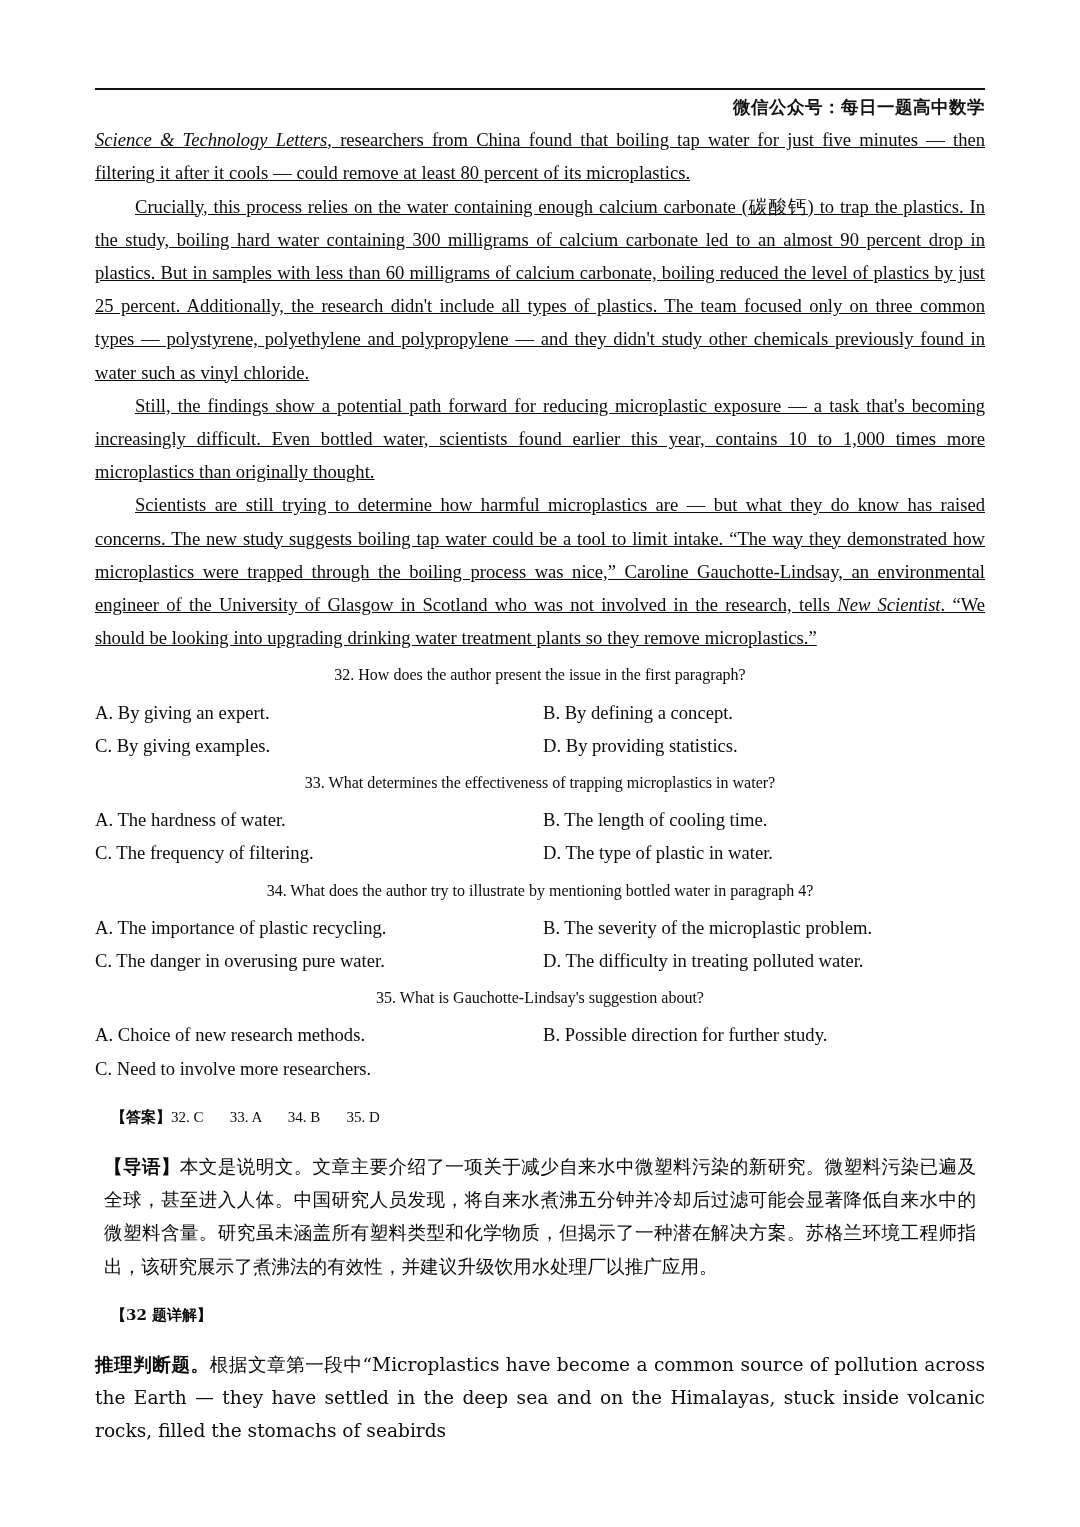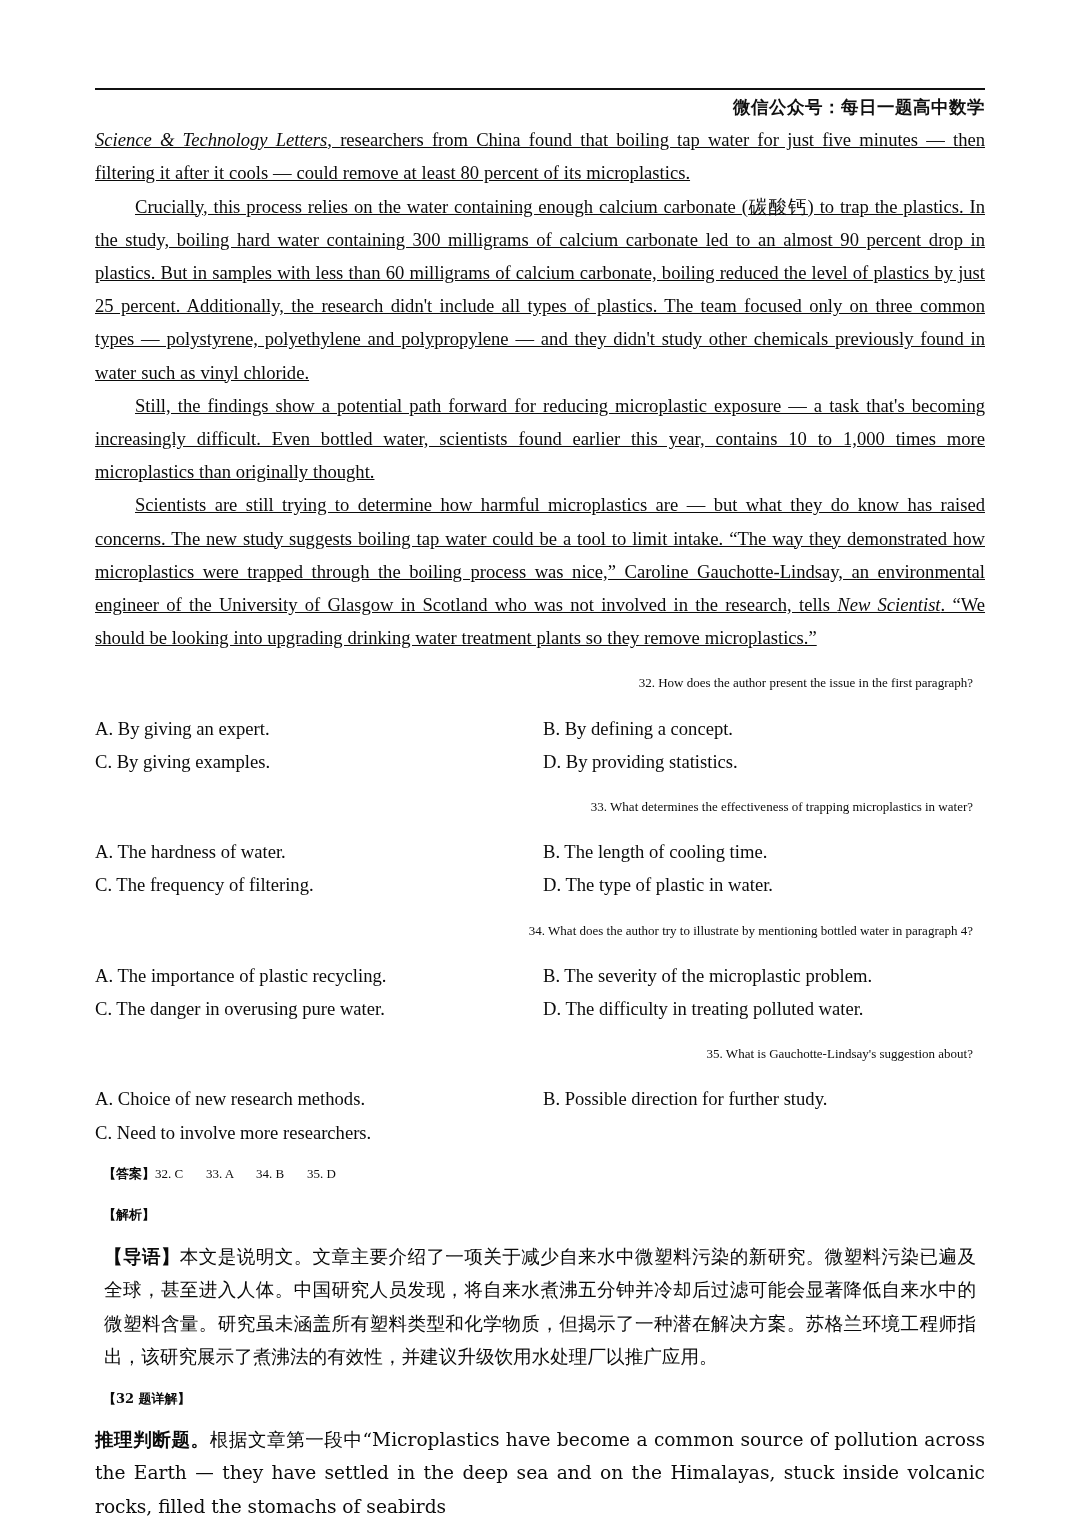--- a/index.html
+++ b/index.html
@@ -47,37 +47,37 @@
     word-spacing: 0.2px;
     text-decoration: underline;
   }
   p.body.indent {
     text-indent: 40px;
   }
   .it { font-style: italic; }
 
   
   .q-stem {
-    margin: 12px;
-    font-size: 13px;
+    margin: 4px;
+    font-size: 16px;
     line-height: 33.2px;
-    text-align: right;
+    text-align: center;
   }
   .opt-row {
     display: flex;
     font-size: 18.6px;
     line-height: 33.2px;
   }
   .opt-col-a { width: 448px; flex: 0 0 448px; }
   .opt-col-b { flex: 1 1 auto; }
 
   
   .answer-line {
-    margin: 8px;
-    font-size: 13px;
+    margin: 16px;
+    font-size: 15px;
     line-height: 33.2px;
     white-space: pre;
   }
   .cn {
     font-family: "DejaVu Serif", "Liberation Serif", serif;
   }
   .tag {
     font-family: "DejaVu Serif", "Liberation Serif", serif;
     font-weight: 600;
   }
@@ -151,21 +151,20 @@
     <div class="opt-row">
       <div class="opt-col-a">A. Choice of new research methods.</div>
       <div class="opt-col-b">B. Possible direction for further study.</div>
     </div>
     <div class="opt-row">
       <div class="opt-col-a">C. Need to involve more researchers.</div>
     </div>
 
     <p class="answer-line"><span class="tag">【答案】</span><span>32. C       33. A       34. B       35. D</span></p>
 
-    <p class="answer-line"><span class="tag">【解析】</span></p>
 
     <p class="cn-body"><span class="tag">【导语】</span><span>本文是说明文。文章主要介绍了一项关于减少自来水中微塑料污染的新研究。微塑料污染已遍及全球，甚至进入人体。中国研究人员发现，将自来水煮沸五分钟并冷却后过滤可能会显著降低自来水中的微塑料含量。研究虽未涵盖所有塑料类型和化学物质，但揭示了一种潜在解决方案。苏格兰环境工程师指出，该研究展示了煮沸法的有效性，并建议升级饮用水处理厂以推广应用。</span></p>
 
     <p class="answer-line"><span class="tag">【32 题详解】</span></p>
 
     <p class="mixed-body"><span class="bold-cn">推理判断题。</span><span class="cn">根据文章第一段中“Microplastics have become a common source of pollution across the Earth — they have settled in the deep sea and on the Himalayas, stuck inside volcanic rocks, filled the stomachs of seabirds</span></p>
 
   </div>
 </div>
 

